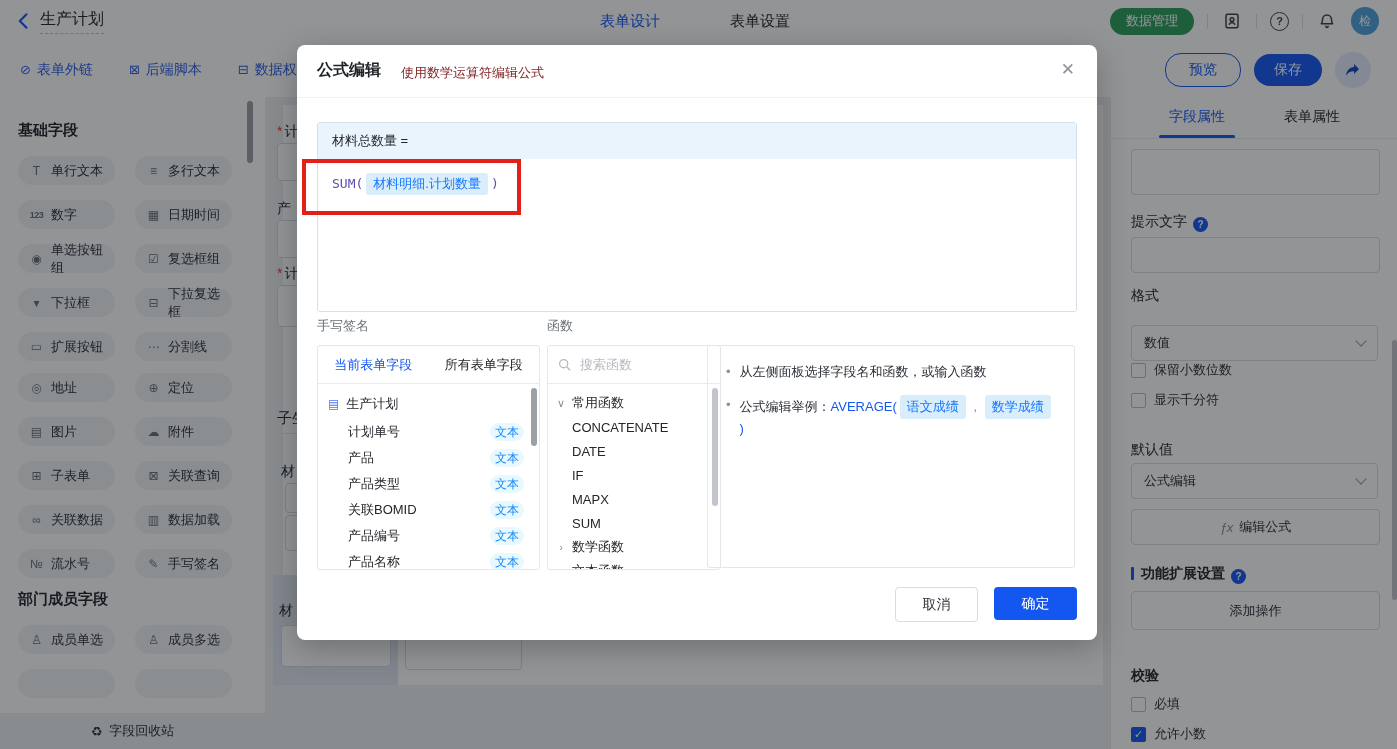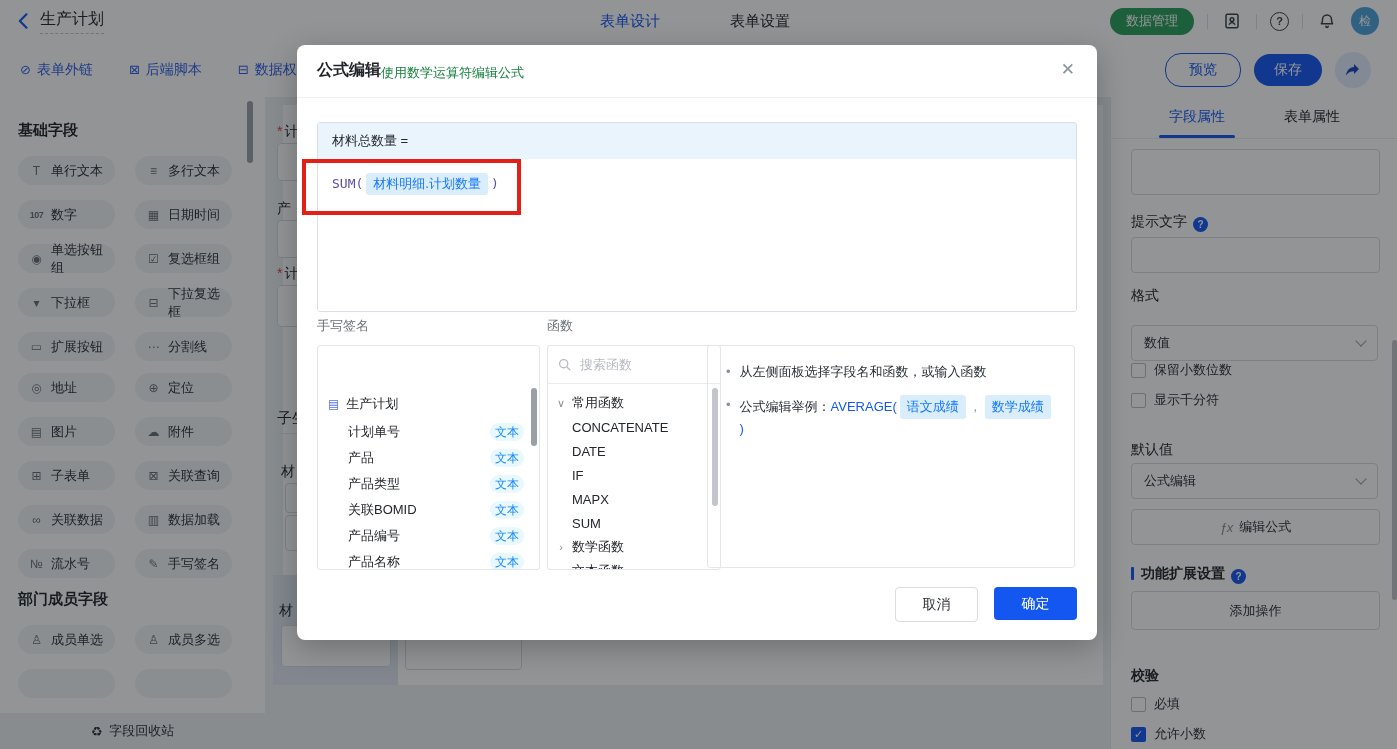--- a/index.html
+++ b/index.html
@@ -70,21 +70,21 @@
   .fx{color:#8a9099;font-style:italic;font-size:13px;}
   .ext-bar{display:inline-block;width:3px;height:13px;background:#1456F0;border-radius:1px;margin-right:7px;vertical-align:-2px;}
   .r-thumb{position:absolute;right:1px;top:243px;width:5px;height:260px;border-radius:3px;background:#c4c7cd;}
 
   
   .overlay{left:0;top:0;width:1397px;height:749px;background:rgba(13,17,23,0.45);z-index:50;}
   .modal{left:297px;top:45px;width:800px;height:595px;background:#fff;border-radius:8px;z-index:60;
          box-shadow:0 8px 30px rgba(0,0,0,0.25);}
   .mhead{position:absolute;left:0;top:0;width:800px;height:52px;border-bottom:1px solid #f0f1f3;}
   .mtitle{position:absolute;left:20px;top:15px;font-size:16px;font-weight:bold;color:#1f2329;}
-  .msub{position:absolute;left:84px;top:19px;font-size:13px;color:#15803d;}
+  .msub{position:absolute;left:104px;top:19px;font-size:13px;color:#7f1d1d;}
   .mclose{position:absolute;right:22px;top:14px;font-size:17px;color:#8f949b;cursor:pointer;}
   .fbox{position:absolute;left:20px;top:77px;width:758px;height:188px;border:1px solid #d8dfe8;border-radius:3px;overflow:hidden;}
   .fhead{position:absolute;left:0;top:0;right:0;height:36px;background:#e9f4fd;display:flex;align-items:center;padding-left:14px;font-size:13px;color:#23262b;}
   .fbody{position:absolute;left:0;top:36px;right:0;bottom:0;background:#fff;padding:14px;}
   .fn{font-family:"DejaVu Sans Mono",monospace;font-size:13px;color:#5C4EA8;}
   .token{display:inline-block;background:#D9EDFB;color:#1677FF;font-size:13px;padding:2px 7px;border-radius:3px;margin:0 3px;}
   .panel-label{position:absolute;font-size:13px;color:#6a7077;}
   .vpanel{position:absolute;left:20px;top:300px;width:221px;height:223px;border:1px solid #e3e6eb;border-radius:3px;overflow:hidden;}
   .vtabs{position:absolute;left:0;top:0;right:0;height:37px;border-bottom:1px solid #e8eaed;display:flex;align-items:center;}
   .vtab{flex:1;text-align:center;font-size:13px;color:#23262b;cursor:pointer;}
@@ -184,21 +184,21 @@
       <div class="pill-grid">
         <div class="pill">
             <span class="picon">T</span>
             <span>单行文本</span>
           </div>
         <div class="pill">
             <span class="picon">≡</span>
             <span>多行文本</span>
           </div>
         <div class="pill">
-            <span class="picon num">107</span>
+            <span class="picon num">123</span>
             <span>数字</span>
           </div>
         <div class="pill">
             <span class="picon">▦</span>
             <span>日期时间</span>
           </div>
         <div class="pill">
             <span class="picon">◉</span>
             <span>单选按钮组</span>
           </div>
@@ -369,20 +369,24 @@
       </div>
       <div class="fbody">
         <span class="fn">SUM(</span><span class="token">材料明细.计划数量</span><span class="fn">)</span>
       </div>
     </div>
 
     <div class="panel-label" style="left:20px;top:272px;">手写签名</div>
     <div class="panel-label" style="left:250px;top:272px;">函数</div>
 
     <div class="vpanel">
+      <div class="vtabs">
+        <span class="vtab active">当前表单字段</span>
+        <span class="vtab">所有表单字段</span>
+      </div>
       <div class="vlist">
         <div class="vroot">
           <span class="docicon">▤</span>
           <span>生产计划</span>
         </div>
         <div class="vrow">
             <span>计划单号</span>
             <span class="vbadge">文本</span>
           </div>
         <div class="vrow">

